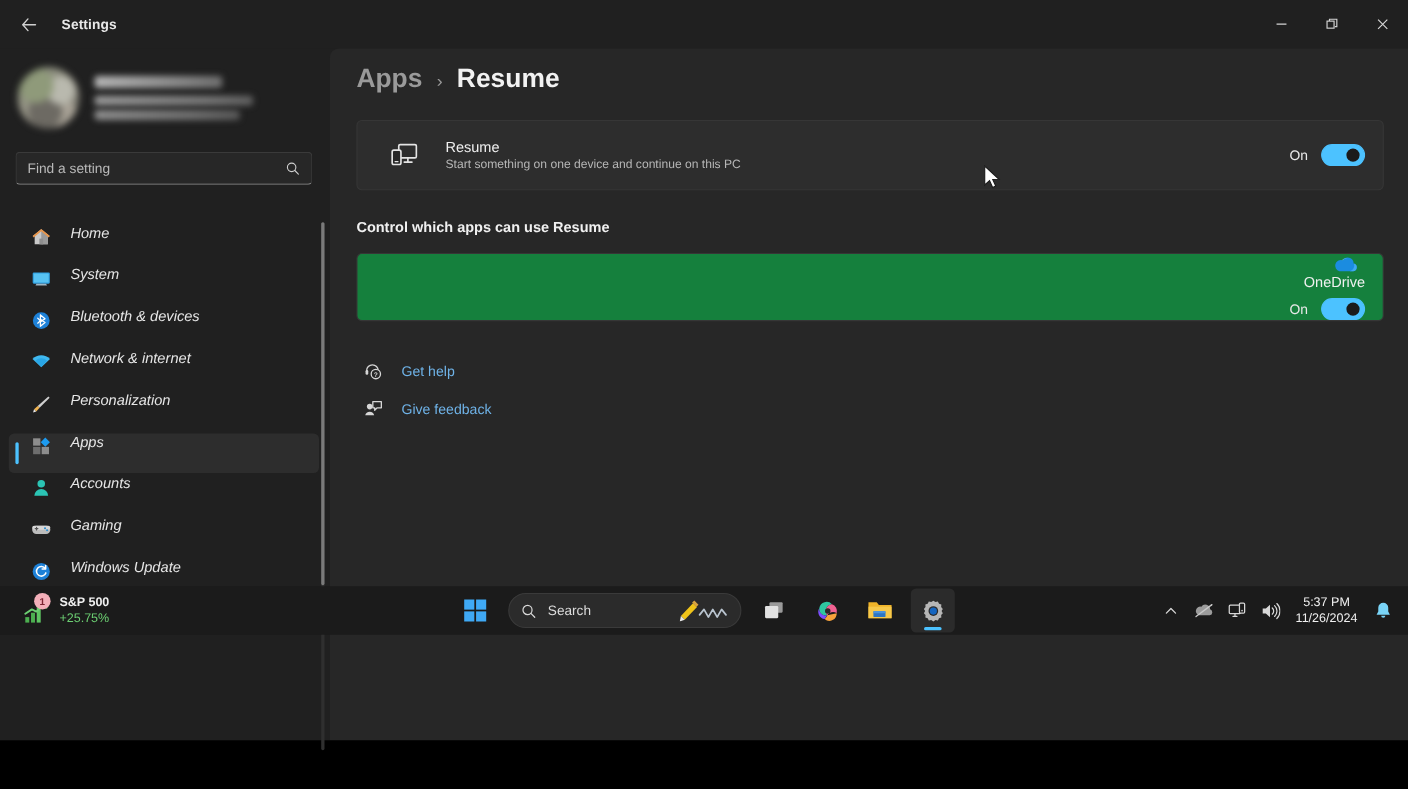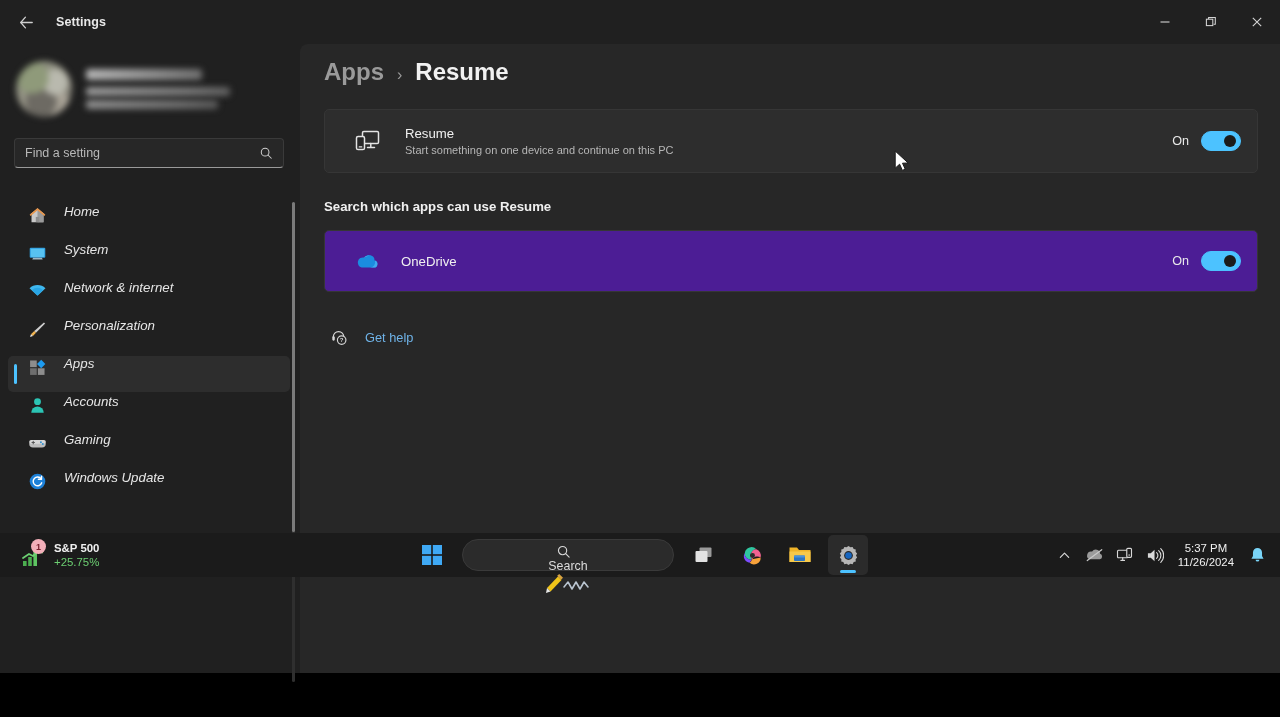--- a/index.html
+++ b/index.html
@@ -189,26 +189,27 @@
     background: #1b1b1b;
   }
 
   .section-title {
     margin: 26px 0 0 24px;
     font-size: 13.2px; color: #f0f0f0; font-weight: 600;
   }
 
   .applist {
     margin: 16px 22px 0 24px;
-    background: #4c1d95;
+    background: #15803d;
     border: 1px solid #363636;
     border-radius: 5px;
     height: 62px;
-    display: flex; align-items: center;
+    display: flex; align-items: flex-end;
     padding: 0 16px;
+    flex-direction: column;
   }
   .app-ico { width: 30px; margin-left: 14px; flex: 0 0 auto; display:flex; }
   .app-name { flex: 1; margin-left: 16px; font-size: 13.2px; color: #f0f0f0; }
 
   .links { margin: 30px 0 0 24px; }
   .linkrow {
     display: flex; align-items: center;
     height: 30px; margin-bottom: 4px;
   }
   .link-ico {
@@ -259,21 +260,20 @@
     width: 16px; height: 3px; border-radius: 2px; background: #4cc2ff;
   }
   .tb-search {
     display: flex; align-items: center;
     width: 212px; height: 32px;
     background: #2b2b2b;
     border: 1px solid #3a3a3a;
     border-radius: 16px;
     margin: 12px 6px;
     padding: 4px 10px;
-    flex-direction: column;
   }
   .tb-search .s-ico { color: #d8d8d8; display: flex; margin-right: 10px; }
   .tb-search .s-txt { font-size: 12.4px; color: #dcdcdc; flex: 1; }
 
   .tray {
     position: absolute; right: 0;
     display: flex; align-items: center; height: 44px;
     padding-right: 8px;
   }
   .tray-ico {
@@ -363,20 +363,30 @@
         <span class="nav-ico">
           <svg width="19" height="19" viewBox="0 0 20 20">
             <rect x="1.8" y="4" width="16.4" height="10.6" rx="1.1" fill="#2f9fe0"></rect>
             <rect x="2.9" y="5" width="14.2" height="8.6" rx=".7" fill="#57c2f2"></rect>
             <path d="M4.5 16.3 H15.5 L14.6 14.6 H5.4 Z" fill="#9fb5c2"></path>
           </svg>
         </span>
         <span class="nav-label">System</span>
       </div>
 
+      <div class="navitem">
+        <span class="nav-ico">
+          <svg width="19" height="19" viewBox="0 0 20 20">
+            <circle cx="10" cy="10" r="8" fill="#1d81d8"></circle>
+            <path d="M9.2 4.6 L13.6 8.2 L9.2 11.2 M9.2 15.4 L13.6 11.8 L9.2 8.8 M9.2 4.6 V15.4" stroke="#ffffff" stroke-width="1.25" fill="none" stroke-linejoin="round" stroke-linecap="round"></path>
+            <path d="M6.6 7.6 L9.2 10 L6.6 12.4" stroke="#ffffff" stroke-width="1.25" fill="none" stroke-linecap="round"></path>
+          </svg>
+        </span>
+        <span class="nav-label">Bluetooth &amp; devices</span>
+      </div>
 
       <div class="navitem">
         <span class="nav-ico">
           <svg width="19" height="19" viewBox="0 0 20 20">
             <path d="M10 14.6 L1.6 6.6 A12 12 0 0 1 18.4 6.6 Z" fill="#3fb8ef"></path>
             <path d="M10 14 L4.4 8.3 A8 8 0 0 1 15.6 8.3 Z" fill="#29a6e6"></path>
           </svg>
         </span>
         <span class="nav-label">Network &amp; internet</span>
       </div>
@@ -470,21 +480,21 @@
         <div class="card-sub">Start something on one device and continue on this PC</div>
       </div>
       <div class="toggle-wrap">
         <span class="toggle-label">On</span>
         <div class="switch">
           <div class="knob"></div>
         </div>
       </div>
     </div>
 
-    <div class="section-title">Search which apps can use Resume</div>
+    <div class="section-title">Control which apps can use Resume</div>
 
     <div class="applist">
       <span class="app-ico">
         <svg width="24" height="18" viewBox="0 0 24 18">
           <path d="M6.6 15.6 H19.2 A3.6 3.6 0 0 0 19.6 8.5 A5.6 5.6 0 0 0 9.3 5.6 A4.6 4.6 0 0 0 6.6 15.6 Z" fill="#1b8ce0"></path>
           <path d="M6.6 15.6 H19.2 A3.6 3.6 0 0 0 19.9 8.6 A5.3 5.3 0 0 1 14.6 15.6 Z" fill="#3fa9f0"></path>
           <path d="M8.2 6.6 A5.5 5.5 0 0 1 14.4 4.1 A5.3 5.3 0 0 0 9.3 5.6 Z" fill="#6dc4f7"></path>
         </svg>
       </span>
       <span class="app-name">OneDrive</span>
@@ -501,20 +511,30 @@
         <span class="link-ico">
           <svg width="17" height="17" viewBox="0 0 18 18">
             <path d="M2.4 8.4 A5.6 5.6 0 0 1 13.6 8.4" stroke="#d6d6d6" stroke-width="1.25" fill="none" stroke-linecap="round"></path>
             <rect x="1.4" y="7.8" width="2.6" height="4.6" rx="1.2" fill="#d6d6d6"></rect>
             <circle cx="11.3" cy="11.7" r="4.5" fill="#272727" stroke="#d6d6d6" stroke-width="1.25"></circle>
             <text x="11.3" y="14.1" font-size="6.4" fill="#d6d6d6" text-anchor="middle" font-family="Liberation Sans, sans-serif" font-weight="bold">?</text>
           </svg>
         </span>
         <span class="link-text">Get help</span>
       </div>
+      <div class="linkrow">
+        <span class="link-ico">
+          <svg width="17" height="17" viewBox="0 0 18 18">
+            <circle cx="5.4" cy="7" r="2.7" fill="#d6d6d6"></circle>
+            <path d="M1.1 15.4 A4.4 4.4 0 0 1 9.7 15.4 Z" fill="#d6d6d6"></path>
+            <path d="M8.4 2.2 H16.6 V8.2 H12.6 L10.2 10.6 V8.2 H8.4 Z" fill="none" stroke="#d6d6d6" stroke-width="1.25" stroke-linejoin="round"></path>
+          </svg>
+        </span>
+        <span class="link-text">Give feedback</span>
+      </div>
     </div>
 
   </div>
 
   <div class="cursor">
     <svg width="17" height="24" viewBox="0 0 17 24">
       <path d="M1.2 1 L1.2 18.2 L5.6 14.2 L8.4 20.4 L11.2 19.1 L8.5 13.2 L14.2 13.0 Z" fill="#ffffff" stroke="#1a1a1a" stroke-width="1"></path>
     </svg>
   </div>
 

